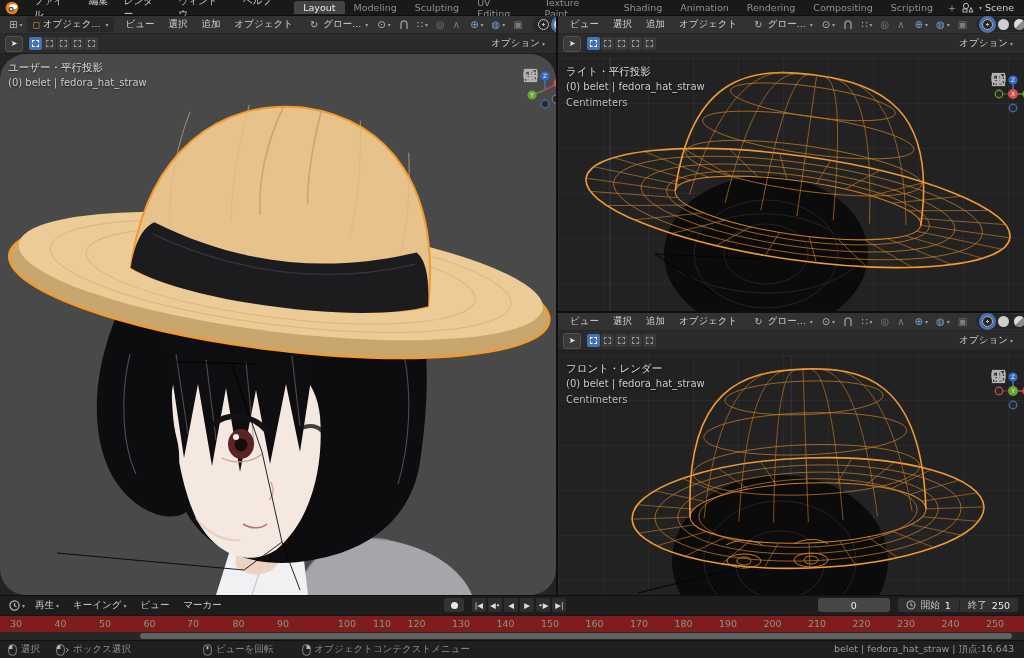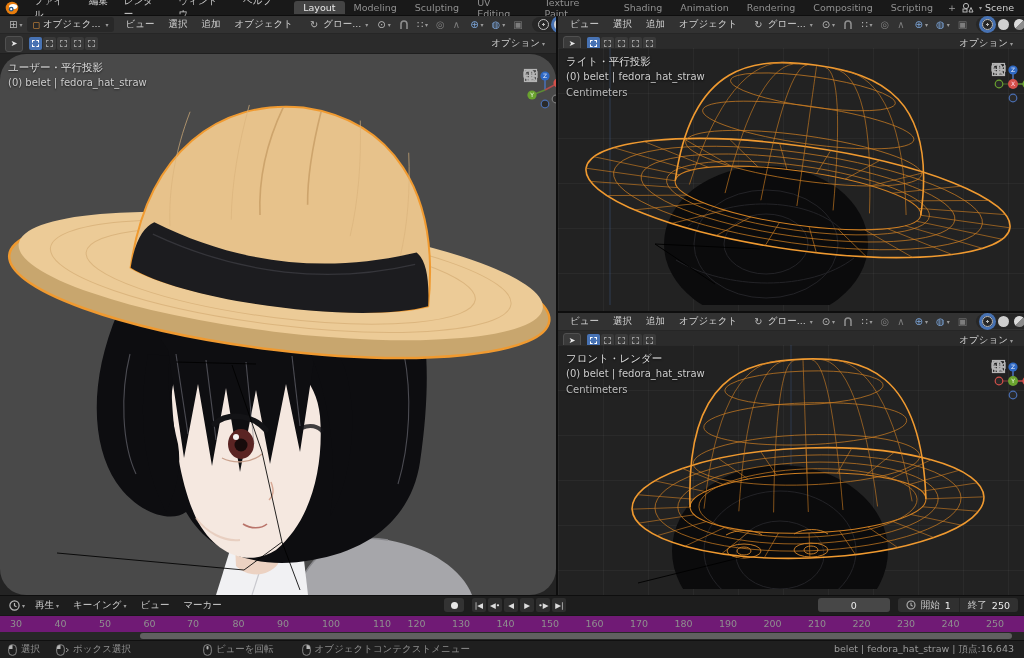--- a/index.html
+++ b/index.html
@@ -55,21 +55,21 @@
   .selmode{display:flex;gap:1px;margin-left:6px;}
   .selmode span{width:13px;height:13px;background:#3a3a3a;border-radius:2px;display:flex;
                 align-items:center;justify-content:center;}
   .selmode span i{display:block;width:7px;height:7px;border:1px dashed #9a9a9a;}
   .selmode span.on{background:#4772b3;}
   .selmode span.on i{border-color:#fff;}
   .options{margin-left:auto;margin-right:6px;color:#d0d0d0;font-size:9.5px;display:inline-flex;align-items:center;}
 
   .vp-canvas{position:absolute;left:0;right:0;bottom:0;}
   .vp-main .vp-canvas{top:38px;background:#494949;border-radius:26px;}
-  .vp-rt .vp-canvas, .vp-rb .vp-canvas{top:32px;background-color:#222222;
+  .vp-rt .vp-canvas, .vp-rb .vp-canvas{top:42px;background-color:#222222;
      background-image:linear-gradient(rgba(255,255,255,.035) 1px,transparent 1px),
                       linear-gradient(90deg,rgba(255,255,255,.035) 1px,transparent 1px);
      background-size:45px 45px;}
   .vp-canvas svg{position:absolute;left:0;top:0;}
 
   .vp-info{position:absolute;left:8px;top:5px;line-height:1.55;text-shadow:0 1px 2px rgba(0,0,0,.65);}
   .vp-info .l1{font-size:10.5px;color:#dedede;}
   .vp-info .l2{font-size:10px;color:#cccccc;}
   .vp-info .l3{font-size:10px;color:#bdbdbd;}
 
@@ -87,21 +87,21 @@
           display:flex;align-items:center;justify-content:center;font-size:7.5px;padding:0 2px;}
   .tp-rec{background:#333333;border-radius:3px;width:20px;}
   .tp-rec b{width:7px;height:7px;border-radius:50%;background:#e8e8e8;display:block;}
   .tl-fields{position:absolute;right:6px;top:2px;display:flex;align-items:center;gap:8px;}
   .tl-frame{width:72px;height:14px;background:#474747;border-radius:3px;color:#ededed;
             display:flex;align-items:center;justify-content:center;font-size:9.5px;}
   .tl-range{display:flex;align-items:center;background:#303030;border-radius:3px;height:14px;}
   .tl-start,.tl-end{display:flex;align-items:center;gap:5px;padding:0 8px;font-size:9.5px;color:#c9c9c9;height:14px;}
   .tl-start{border-right:1px solid #242424;}
   .tl-range b{font-weight:normal;color:#ededed;}
-  .tl-ruler{position:relative;height:17px;background:#701a75;border-top:1px solid #171717;}
+  .tl-ruler{position:relative;height:17px;background:#7f1d1d;border-top:1px solid #171717;}
   .tick{position:absolute;top:2px;transform:translateX(-50%);font-size:9.5px;color:#8f8f8f;}
   .tl-scroll{position:relative;height:9px;background:#272727;}
   .tl-scroll .handle{position:absolute;left:140px;top:1px;width:872px;height:6px;background:#606060;border-radius:3px;}
 
   
   .statusbar{position:absolute;left:0;top:640px;width:1024px;height:18px;background:#1f1f1f;
              border-top:1px solid #101010;display:flex;align-items:center;font-size:9.5px;color:#8f8f8f;}
   .hint{display:inline-flex;align-items:center;gap:4px;}
   .hint svg{display:block;}
   .sb-info{margin-left:auto;margin-right:10px;color:#9a9a9a;}
@@ -663,21 +663,21 @@
       </span>
     </div>
     <div class="tl-ruler">
         <span class="tick" style="left: 16px;">30</span>
         <span class="tick" style="left: 60.5px;">40</span>
         <span class="tick" style="left: 105px;">50</span>
         <span class="tick" style="left: 149.5px;">60</span>
         <span class="tick" style="left: 193px;">70</span>
         <span class="tick" style="left: 238.5px;">80</span>
         <span class="tick" style="left: 283px;">90</span>
-        <span class="tick" style="left: 331px;">100</span>
+        <span class="tick" style="left: 347px;">100</span>
         <span class="tick" style="left: 382px;">110</span>
         <span class="tick" style="left: 416.5px;">120</span>
         <span class="tick" style="left: 461px;">130</span>
         <span class="tick" style="left: 505.5px;">140</span>
         <span class="tick" style="left: 550px;">150</span>
         <span class="tick" style="left: 594.5px;">160</span>
         <span class="tick" style="left: 639px;">170</span>
         <span class="tick" style="left: 683.5px;">180</span>
         <span class="tick" style="left: 728px;">190</span>
         <span class="tick" style="left: 772.5px;">200</span>

